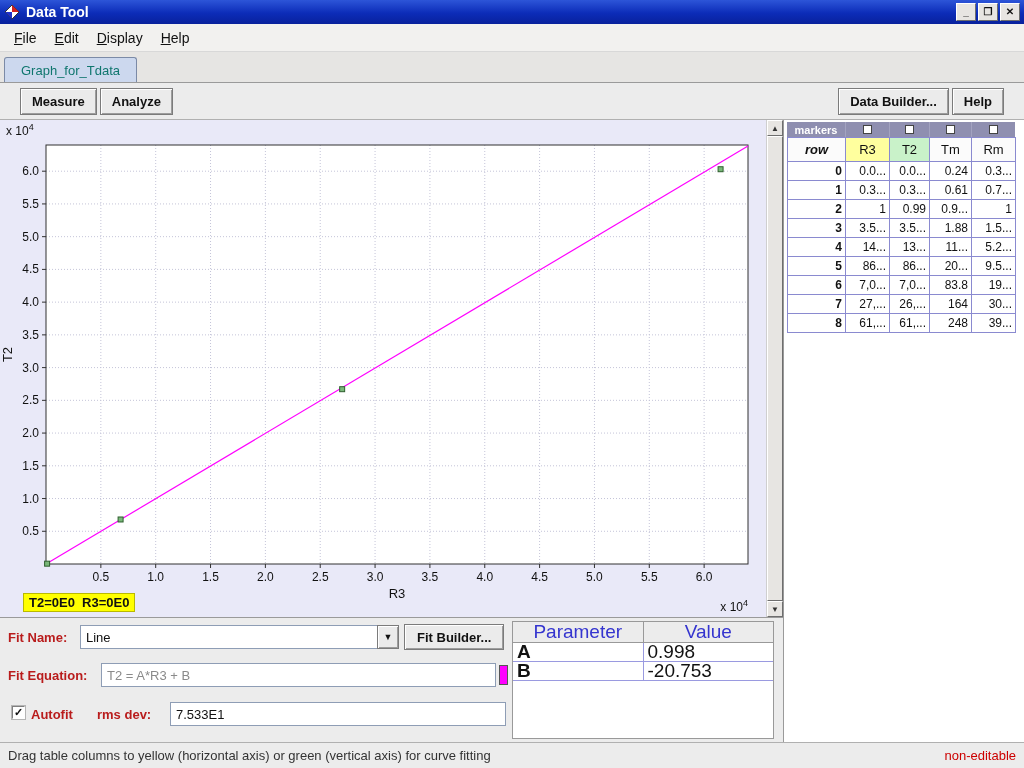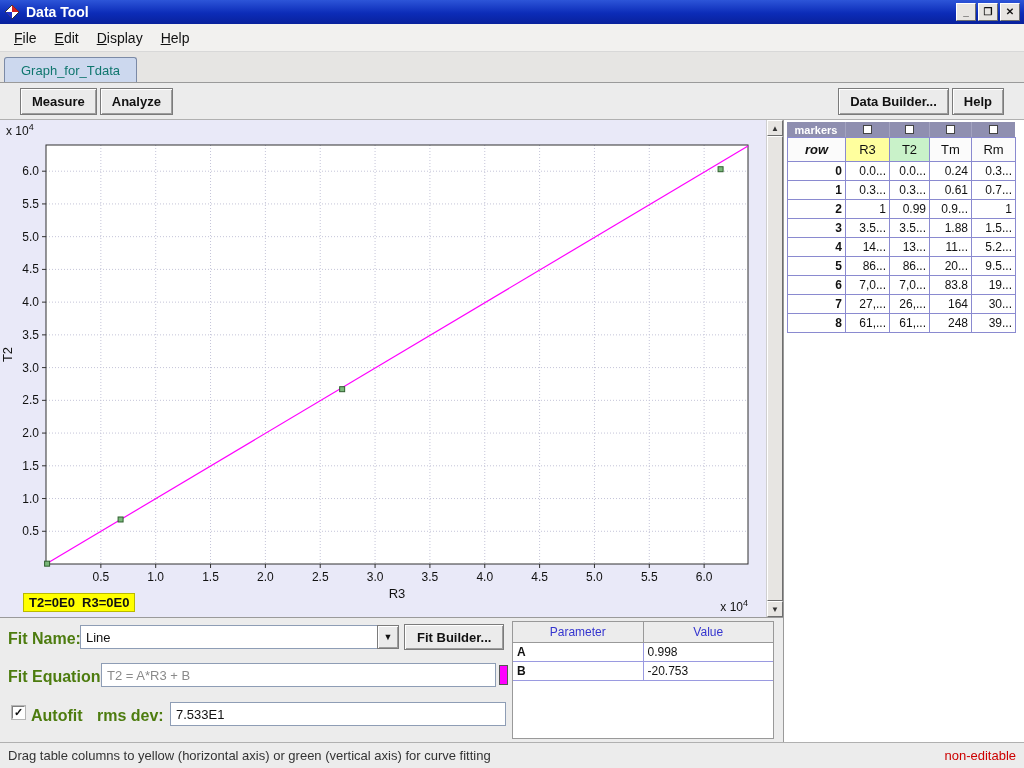--- a/index.html
+++ b/index.html
@@ -47,28 +47,28 @@
   .mk-cell { background:#8f8fb0; display:flex; align-items:center; justify-content:center; border-left:1px solid #a3a3c0; }
   .mk-box { width:9px; height:9px; background:#fff; border:1px solid #444; display:inline-block; }
   table.dtable { border-collapse:collapse; table-layout:fixed; }
   table.dtable th { height:24px; font-size:13px; font-weight:normal; color:#111; border:1px solid #8a8ad0; text-align:center; }
   table.dtable th.th-row { font-weight:bold; font-style:italic; }
   table.dtable td { height:19px; font-size:12px; color:#111; border:1px solid #8a8ad0; padding:0 3px; text-align:right; overflow:hidden; white-space:nowrap; background:#fff; }
   table.dtable td.td-rownum { font-weight:bold; }
 
   
   .fit-panel { height:125px; background:#ececec; border-top:1px solid #9a9a9a; position:relative; }
-  .fit-label { position:absolute; font-size:16px; font-weight:bold; color:#4d7c0f; }
+  .fit-label { position:absolute; font-size:13px; font-weight:bold; color:#b91c1c; }
   .text-field { position:absolute; background:#fff; border:1px solid #8e9db5; font-size:13px; color:#111; display:flex; align-items:center; padding:0 5px; overflow:hidden; white-space:nowrap; }
   .combo-btn { position:absolute; width:22px; font-size:9px; }
   .swatch { position:absolute; width:9px; height:20px; border:1px solid #555; }
   .checkbox { position:absolute; width:13px; height:13px; background:#fff; border:1px solid; border-color:#808080 #fff #fff #808080; box-shadow:0 0 0 1px #b5b5b5; font-size:11px; line-height:11px; text-align:center; color:#111; }
   .checkbox.checked::after { content:"✓"; font-weight:bold; }
 
-  .param-table { position:absolute; left:512px; top:3px; width:262px; height:118px; background:#fff; border:1px solid #999; font-size:12px; }
+  .param-table { position:absolute; left:512px; top:3px; width:262px; height:118px; background:#fff; border:1px solid #999; font-size:19px; }
   .pt-header { display:flex; height:21px; background:#ececec; border-bottom:1px solid #999; }
   .pt-hcell { flex:1; display:flex; align-items:center; justify-content:center; color:#3535cf; border-right:1px solid #999; }
   .pt-hcell:last-child { border-right:none; }
   .pt-row { display:flex; height:19px; border-bottom:1px solid #9a9ae0; }
   .pt-cell { flex:1; display:flex; align-items:center; padding-left:4px; border-right:1px solid #9a9ae0; color:#111; }
   .pt-cell:last-child { border-right:none; }
   .pt-name { font-weight:bold; }
 
   
   .statusbar { height:26px; background:#ececec; border-top:1px solid #b0b0b0; display:flex; align-items:center; padding:0 8px; }

